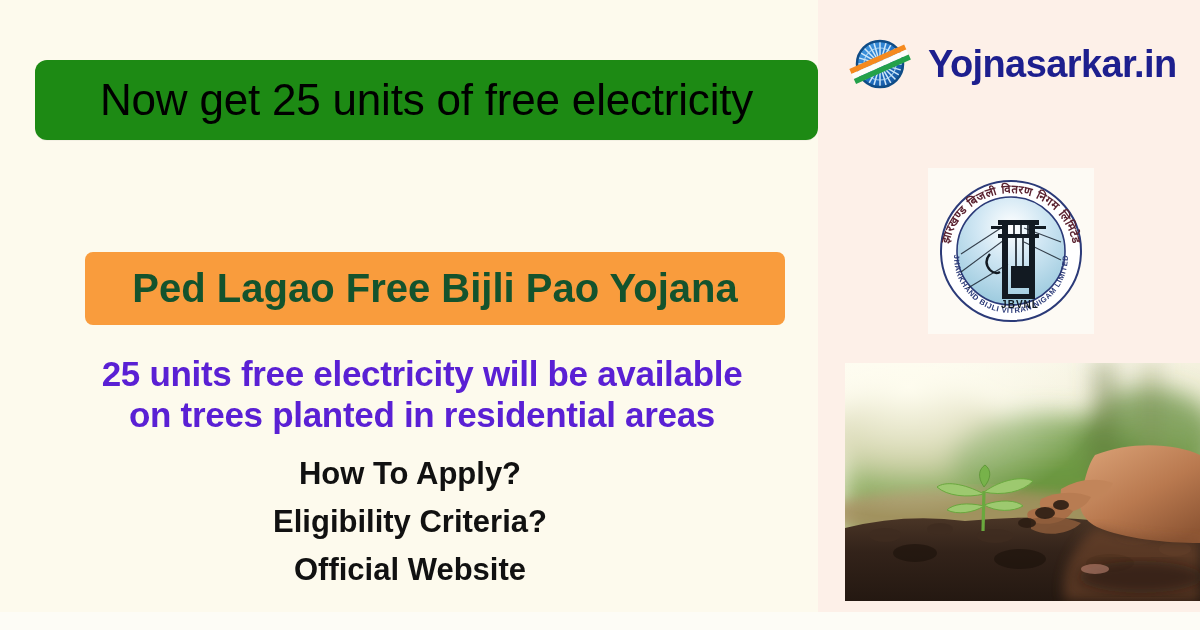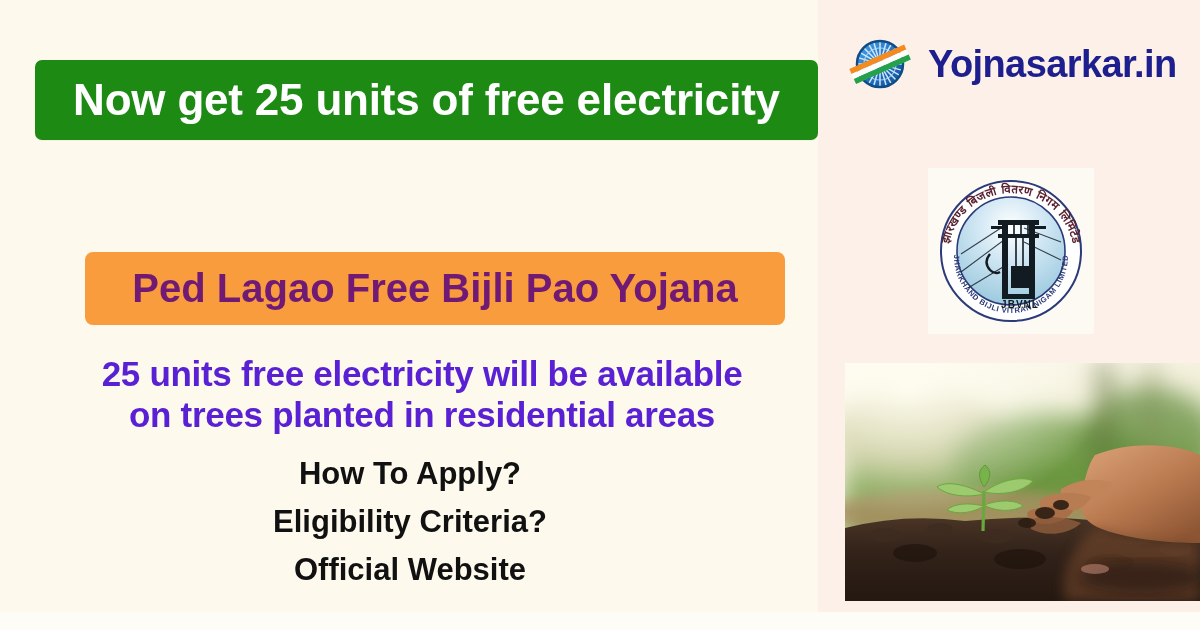--- a/index.html
+++ b/index.html
@@ -37,23 +37,23 @@
     position: absolute;
     left: 0; top: 612px;
     width: 1200px; height: 18px;
     background: #fdfcf6;
   }
 
   
   .headline-bar {
     position: absolute;
     background: #1d8a14;
-    border-radius: 7px;
-    color: #ffffff;
-    font-weight: bold;
+    border-radius: 12px;
+    color: #000000;
+    font-weight: normal;
     display: flex;
     align-items: center;
     justify-content: center;
     text-align: center;
     letter-spacing: -0.2px;
     box-shadow: 0 1px 0 rgba(0,0,0,0.04);
   }
   #headline-line-1 {
     left: 35px; top: 60px;
     width: 783px; height: 80px;
@@ -65,21 +65,21 @@
     font-size: 38px;
   }
 
   
   #scheme-name-bar {
     position: absolute;
     left: 85px; top: 252px;
     width: 700px; height: 73px;
     background: #f99c3d;
     border-radius: 8px;
-    color: #701a75;
+    color: #14532d;
     font-size: 40px;
     font-weight: bold;
     display: flex;
     align-items: center;
     justify-content: center;
     text-align: center;
   }
 
   
   #subheading {

